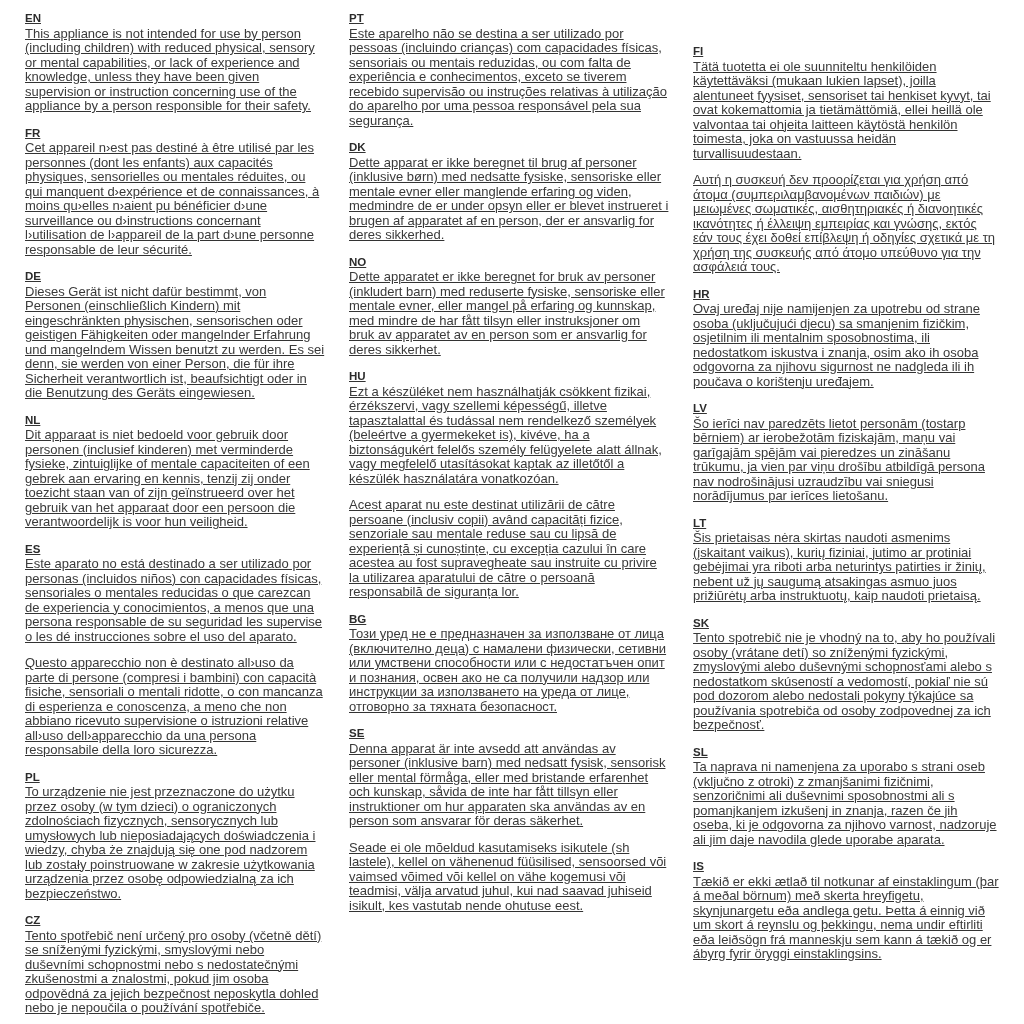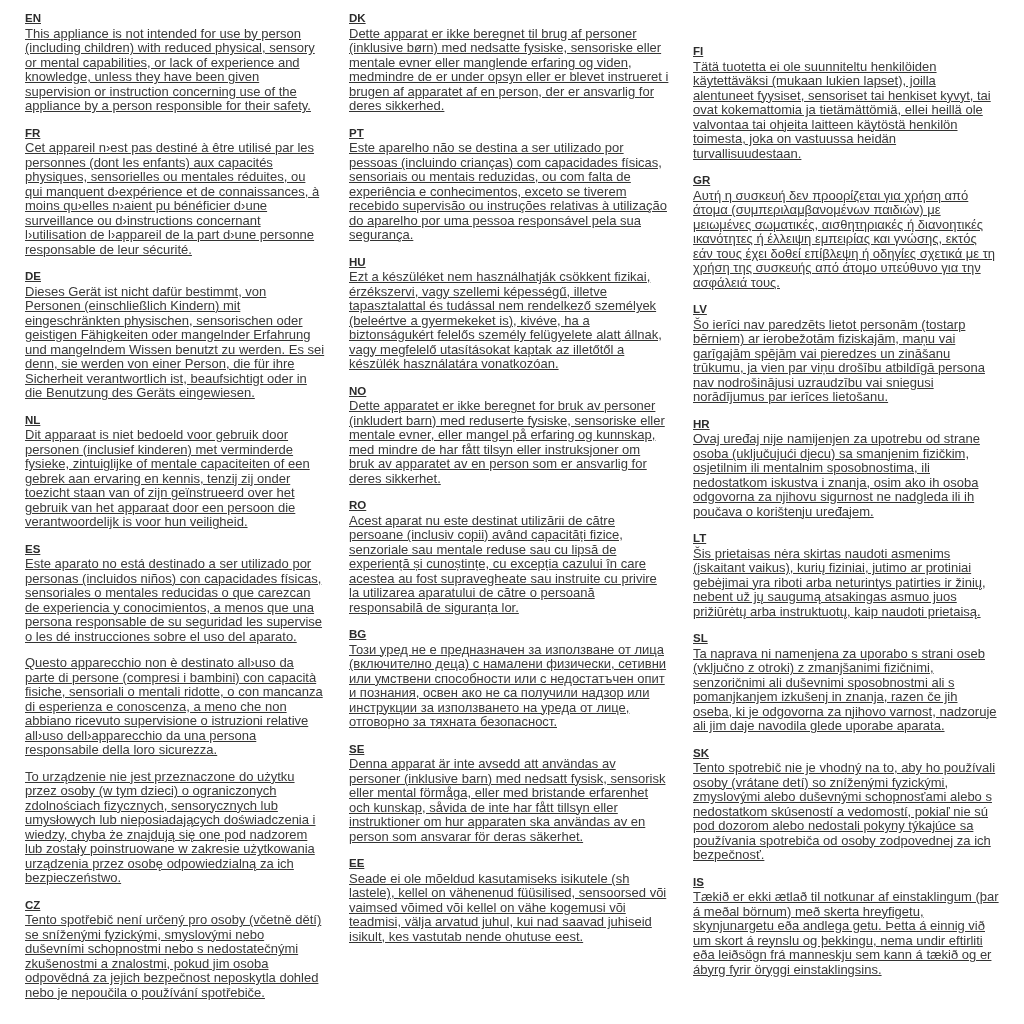--- a/index.html
+++ b/index.html
@@ -65,91 +65,89 @@
       <p class="lang-text">Dit apparaat is niet bedoeld voor gebruik door personen (inclusief kinderen) met verminderde fysieke, zintuiglijke of mentale capaciteiten of een gebrek aan ervaring en kennis, tenzij zij onder toezicht staan van of zijn geïnstrueerd over het gebruik van het apparaat door een persoon die verantwoordelijk is voor hun veiligheid.</p>
     </div>
     <div class="lang-section">
       <h3 class="lang-code">ES</h3>
       <p class="lang-text">Este aparato no está destinado a ser utilizado por personas (incluidos niños) con capacidades físicas, sensoriales o mentales reducidas o que carezcan de experiencia y conocimientos, a menos que una persona responsable de su seguridad les supervise o les dé instrucciones sobre el uso del aparato.</p>
     </div>
     <div class="lang-section">
       <p class="lang-text">Questo apparecchio non è destinato all›uso da parte di persone (compresi i bambini) con capacità fisiche, sensoriali o mentali ridotte, o con mancanza di esperienza e conoscenza, a meno che non abbiano ricevuto supervisione o istruzioni relative all›uso dell›apparecchio da una persona responsabile della loro sicurezza.</p>
     </div>
     <div class="lang-section">
+      <h3 class="lang-code">PL</h3>
       <p class="lang-text">To urządzenie nie jest przeznaczone do użytku przez osoby (w tym dzieci) o ograniczonych zdolnościach fizycznych, sensorycznych lub umysłowych lub nieposiadających doświadczenia i wiedzy, chyba że znajdują się one pod nadzorem lub zostały poinstruowane w zakresie użytkowania urządzenia przez osobę odpowiedzialną za ich bezpieczeństwo.</p>
     </div>
     <div class="lang-section">
       <h3 class="lang-code">CZ</h3>
       <p class="lang-text">Tento spotřebič není určený pro osoby (včetně dětí) se sníženými fyzickými, smyslovými nebo duševními schopnostmi nebo s nedostatečnými zkušenostmi a znalostmi, pokud jim osoba odpovědná za jejich bezpečnost neposkytla dohled nebo je nepoučila o používání spotřebiče.</p>
     </div>
   </div>
 
   <div class="col col-2">
     <div class="lang-section">
+      <h3 class="lang-code">PT</h3>
+      <p class="lang-text">Este aparelho não se destina a ser utilizado por pessoas (incluindo crianças) com capacidades físicas, sensoriais ou mentais reduzidas, ou com falta de experiência e conhecimentos, exceto se tiverem recebido supervisão ou instruções relativas à utilização do aparelho por uma pessoa responsável pela sua segurança.</p>
+    </div>
+    <div class="lang-section">
       <h3 class="lang-code">DK</h3>
       <p class="lang-text">Dette apparat er ikke beregnet til brug af personer (inklusive børn) med nedsatte fysiske, sensoriske eller mentale evner eller manglende erfaring og viden, medmindre de er under opsyn eller er blevet instrueret i brugen af apparatet af en person, der er ansvarlig for deres sikkerhed.</p>
     </div>
     <div class="lang-section">
-      <h3 class="lang-code">PT</h3>
-      <p class="lang-text">Este aparelho não se destina a ser utilizado por pessoas (incluindo crianças) com capacidades físicas, sensoriais ou mentais reduzidas, ou com falta de experiência e conhecimentos, exceto se tiverem recebido supervisão ou instruções relativas à utilização do aparelho por uma pessoa responsável pela sua segurança.</p>
+      <h3 class="lang-code">NO</h3>
+      <p class="lang-text">Dette apparatet er ikke beregnet for bruk av personer (inkludert barn) med reduserte fysiske, sensoriske eller mentale evner, eller mangel på erfaring og kunnskap, med mindre de har fått tilsyn eller instruksjoner om bruk av apparatet av en person som er ansvarlig for deres sikkerhet.</p>
     </div>
     <div class="lang-section">
       <h3 class="lang-code">HU</h3>
       <p class="lang-text">Ezt a készüléket nem használhatják csökkent fizikai, érzékszervi, vagy szellemi képességű, illetve tapasztalattal és tudással nem rendelkező személyek (beleértve a gyermekeket is), kivéve, ha a biztonságukért felelős személy felügyelete alatt állnak, vagy megfelelő utasításokat kaptak az illetőtől a készülék használatára vonatkozóan.</p>
     </div>
     <div class="lang-section">
-      <h3 class="lang-code">NO</h3>
-      <p class="lang-text">Dette apparatet er ikke beregnet for bruk av personer (inkludert barn) med reduserte fysiske, sensoriske eller mentale evner, eller mangel på erfaring og kunnskap, med mindre de har fått tilsyn eller instruksjoner om bruk av apparatet av en person som er ansvarlig for deres sikkerhet.</p>
-    </div>
-    <div class="lang-section">
-      <h3 class="lang-code">RO</h3>
       <p class="lang-text">Acest aparat nu este destinat utilizării de către persoane (inclusiv copii) având capacități fizice, senzoriale sau mentale reduse sau cu lipsă de experiență și cunoștințe, cu excepția cazului în care acestea au fost supravegheate sau instruite cu privire la utilizarea aparatului de către o persoană responsabilă de siguranța lor.</p>
     </div>
     <div class="lang-section">
       <h3 class="lang-code">BG</h3>
       <p class="lang-text">Този уред не е предназначен за използване от лица (включително деца) с намалени физически, сетивни или умствени способности или с недостатъчен опит и познания, освен ако не са получили надзор или инструкции за използването на уреда от лице, отговорно за тяхната безопасност.</p>
     </div>
     <div class="lang-section">
       <h3 class="lang-code">SE</h3>
       <p class="lang-text">Denna apparat är inte avsedd att användas av personer (inklusive barn) med nedsatt fysisk, sensorisk eller mental förmåga, eller med bristande erfarenhet och kunskap, såvida de inte har fått tillsyn eller instruktioner om hur apparaten ska användas av en person som ansvarar för deras säkerhet.</p>
     </div>
     <div class="lang-section">
-      <h3 class="lang-code">EE</h3>
       <p class="lang-text">Seade ei ole mõeldud kasutamiseks isikutele (sh lastele), kellel on vähenenud füüsilised, sensoorsed või vaimsed võimed või kellel on vähe kogemusi või teadmisi, välja arvatud juhul, kui nad saavad juhiseid isikult, kes vastutab nende ohutuse eest.</p>
     </div>
   </div>
 
   <div class="col col-3">
     <div class="lang-section">
       <h3 class="lang-code">FI</h3>
       <p class="lang-text">Tätä tuotetta ei ole suunniteltu henkilöiden käytettäväksi (mukaan lukien lapset), joilla alentuneet fyysiset, sensoriset tai henkiset kyvyt, tai ovat kokemattomia ja tietämättömiä, ellei heillä ole valvontaa tai ohjeita laitteen käytöstä henkilön toimesta, joka on vastuussa heidän turvallisuudestaan.</p>
     </div>
     <div class="lang-section">
-      <h3 class="lang-code">GR</h3>
       <p class="lang-text">Αυτή η συσκευή δεν προορίζεται για χρήση από άτομα (συμπεριλαμβανομένων παιδιών) με μειωμένες σωματικές, αισθητηριακές ή διανοητικές ικανότητες ή έλλειψη εμπειρίας και γνώσης, εκτός εάν τους έχει δοθεί επίβλεψη ή οδηγίες σχετικά με τη χρήση της συσκευής από άτομο υπεύθυνο για την ασφάλειά τους.</p>
+    </div>
+    <div class="lang-section">
+      <h3 class="lang-code">HR</h3>
+      <p class="lang-text">Ovaj uređaj nije namijenjen za upotrebu od strane osoba (uključujući djecu) sa smanjenim fizičkim, osjetilnim ili mentalnim sposobnostima, ili nedostatkom iskustva i znanja, osim ako ih osoba odgovorna za njihovu sigurnost ne nadgleda ili ih poučava o korištenju uređajem.</p>
     </div>
     <div class="lang-section">
       <h3 class="lang-code">LV</h3>
       <p class="lang-text">Šo ierīci nav paredzēts lietot personām (tostarp bērniem) ar ierobežotām fiziskajām, maņu vai garīgajām spējām vai pieredzes un zināšanu trūkumu, ja vien par viņu drošību atbildīgā persona nav nodrošinājusi uzraudzību vai sniegusi norādījumus par ierīces lietošanu.</p>
     </div>
     <div class="lang-section">
-      <h3 class="lang-code">HR</h3>
-      <p class="lang-text">Ovaj uređaj nije namijenjen za upotrebu od strane osoba (uključujući djecu) sa smanjenim fizičkim, osjetilnim ili mentalnim sposobnostima, ili nedostatkom iskustva i znanja, osim ako ih osoba odgovorna za njihovu sigurnost ne nadgleda ili ih poučava o korištenju uređajem.</p>
-    </div>
-    <div class="lang-section">
       <h3 class="lang-code">LT</h3>
       <p class="lang-text">Šis prietaisas nėra skirtas naudoti asmenims (įskaitant vaikus), kurių fiziniai, jutimo ar protiniai gebėjimai yra riboti arba neturintys patirties ir žinių, nebent už jų saugumą atsakingas asmuo juos prižiūrėtų arba instruktuotų, kaip naudoti prietaisą.</p>
     </div>
     <div class="lang-section">
+      <h3 class="lang-code">SK</h3>
+      <p class="lang-text">Tento spotrebič nie je vhodný na to, aby ho používali osoby (vrátane detí) so zníženými fyzickými, zmyslovými alebo duševnými schopnosťami alebo s nedostatkom skúseností a vedomostí, pokiaľ nie sú pod dozorom alebo nedostali pokyny týkajúce sa používania spotrebiča od osoby zodpovednej za ich bezpečnosť.</p>
+    </div>
+    <div class="lang-section">
       <h3 class="lang-code">SL</h3>
       <p class="lang-text">Ta naprava ni namenjena za uporabo s strani oseb (vključno z otroki) z zmanjšanimi fizičnimi, senzoričnimi ali duševnimi sposobnostmi ali s pomanjkanjem izkušenj in znanja, razen če jih oseba, ki je odgovorna za njihovo varnost, nadzoruje ali jim daje navodila glede uporabe aparata.</p>
-    </div>
-    <div class="lang-section">
-      <h3 class="lang-code">SK</h3>
-      <p class="lang-text">Tento spotrebič nie je vhodný na to, aby ho používali osoby (vrátane detí) so zníženými fyzickými, zmyslovými alebo duševnými schopnosťami alebo s nedostatkom skúseností a vedomostí, pokiaľ nie sú pod dozorom alebo nedostali pokyny týkajúce sa používania spotrebiča od osoby zodpovednej za ich bezpečnosť.</p>
     </div>
     <div class="lang-section">
       <h3 class="lang-code">IS</h3>
       <p class="lang-text">Tækið er ekki ætlað til notkunar af einstaklingum (þar á meðal börnum) með skerta hreyfigetu, skynjunargetu eða andlega getu. Þetta á einnig við um skort á reynslu og þekkingu, nema undir eftirliti eða leiðsögn frá manneskju sem kann á tækið og er ábyrg fyrir öryggi einstaklingsins.</p>
     </div>
   </div>
 
 </div>
 
 </body></html>

